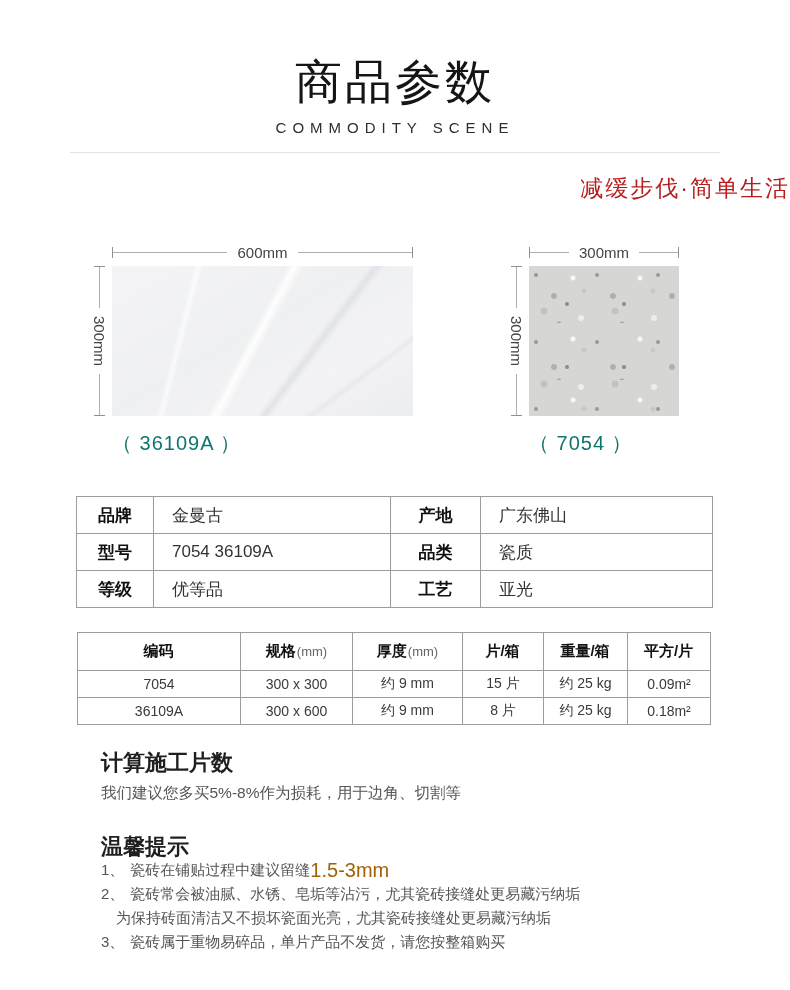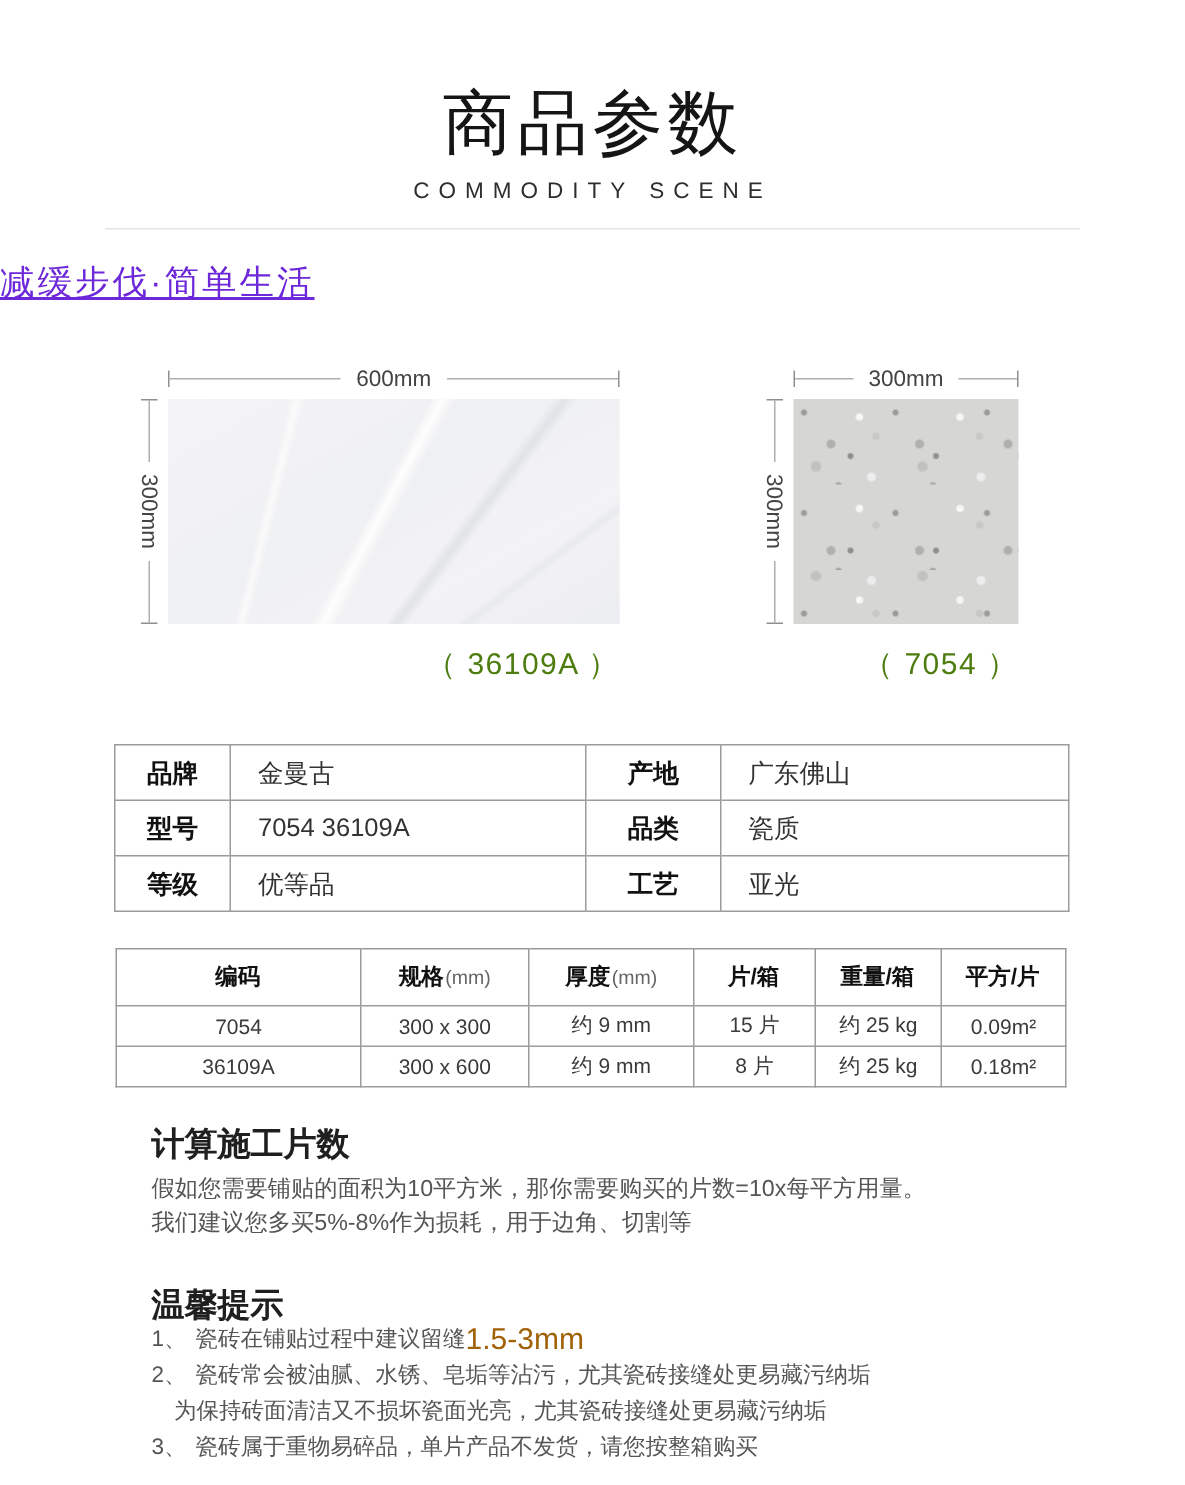--- a/index.html
+++ b/index.html
@@ -6,22 +6,22 @@
   html,body { background:#fff; }
   body { font-family:"Liberation Sans","DejaVu Sans",sans-serif; }
   .page { position:relative; width:790px; height:990px; background:#fff; overflow:hidden; margin:0 auto; }
 
   
   .title { padding-top:56px; text-align:center; font-size:47px; line-height:52px;
            font-weight:400; color:#151515; letter-spacing:3px; }
   .subtitle { margin-top:12px; text-align:center; font-size:15px; line-height:16px;
               color:#2e2e2e; letter-spacing:6px; font-weight:400; }
   .divider { width:650px; margin:16px auto 0; border-top:1px solid #e3e3e3; height:0; }
-  .tagline { margin-top:22px; text-align:left; font-size:23px; line-height:26px;
-             color:#6d28d9; letter-spacing:2px;text-decoration:underline; }
+  .tagline { margin-top:22px; text-align:right; font-size:23px; line-height:26px;
+             color:#b91c1c; letter-spacing:2px; }
 
   
   .tiles-area { position:relative; height:210px; margin-top:44px; }
   .tile-group { position:absolute; top:0; }
   .tg-left  { left:86px;  width:327px; }
   .tg-right { left:503px; width:176px; }
 
   .dim-h { display:flex; align-items:center; height:14px; margin-left:26px; margin-bottom:7px;
            color:#444; font-size:15px; }
   .dim-h .tick { width:1px; height:11px; background:#8f8f8f; }
@@ -47,22 +47,22 @@
       radial-gradient(circle at 7px 9px,  #9b9c9a 0 1.5px, transparent 2.5px),
       radial-gradient(circle at 25px 30px, #b0b1af 0 2.5px, transparent 3.5px),
       radial-gradient(circle at 44px 12px, #f7f7f6 0 2px,   transparent 3px),
       radial-gradient(circle at 15px 45px, #c2c3c1 0 3px,   transparent 4px),
       radial-gradient(circle at 38px 38px, #8e8f8d 0 1.5px, transparent 2.5px),
       radial-gradient(circle at 52px 52px, #eceded 0 2.5px, transparent 3.5px),
       radial-gradient(circle at 30px 58px, #a5a6a4 0 2px,   transparent 3px),
       radial-gradient(circle at 55px 25px, #c8c9c7 0 2px,   transparent 3px);
     background-size:61px 67px,59px 71px,67px 61px,71px 73px,57px 63px,73px 69px,63px 57px,69px 59px; }
 
-  .caption { margin-left:26px; margin-top:15px; text-align:right; font-size:20px;
-             line-height:24px; color:#4d7c0f; letter-spacing:1px; }
+  .caption { margin-left:26px; margin-top:15px; text-align:left; font-size:20px;
+             line-height:24px; color:#0f766e; letter-spacing:1px; }
 
   
   table { border-collapse:collapse; table-layout:fixed; }
   .spec-table { margin:41px 12px 0 76px; width:636px; }
   .spec-table td { border:1px solid #9c9c9c; height:37px; font-size:17px; }
   .spec-table td.lbl { text-align:center; font-weight:700; color:#111; }
   .spec-table td.val { padding-left:18px; color:#333; }
 
   .size-table { margin:24px 0 0 77px; width:633px; }
   .size-table th, .size-table td { border:1px solid #9c9c9c; text-align:center; }
@@ -203,21 +203,20 @@
         <td>约 9 mm</td>
         <td>8 片</td>
         <td>约 25 kg</td>
         <td>0.18m²</td>
       </tr>
     </tbody>
   </table>
 
   <div class="text-section calc-section">
     <div class="section-heading">计算施工片数</div>
-    <p>假如您需要铺贴的面积为10平方米，那你需要购买的片数=10x每平方用量。</p>
     <p>我们建议您多买5%-8%作为损耗，用于边角、切割等</p>
   </div>
 
   <div class="text-section tips-section">
     <div class="section-heading">温馨提示</div>
     <div class="tip">
       <span class="num">1、</span>
       <span>瓷砖在铺贴过程中建议留缝</span>
       <span class="big">1.5-3mm</span>
     </div>

